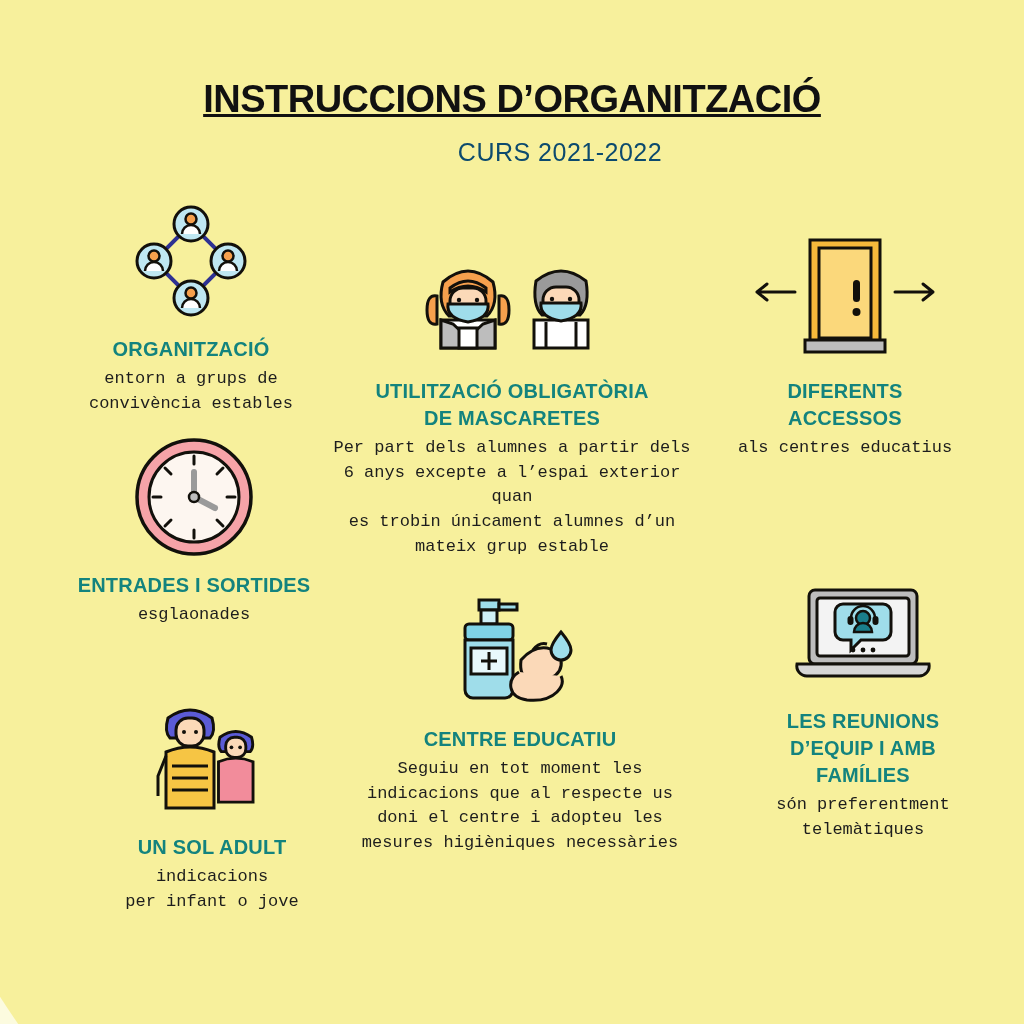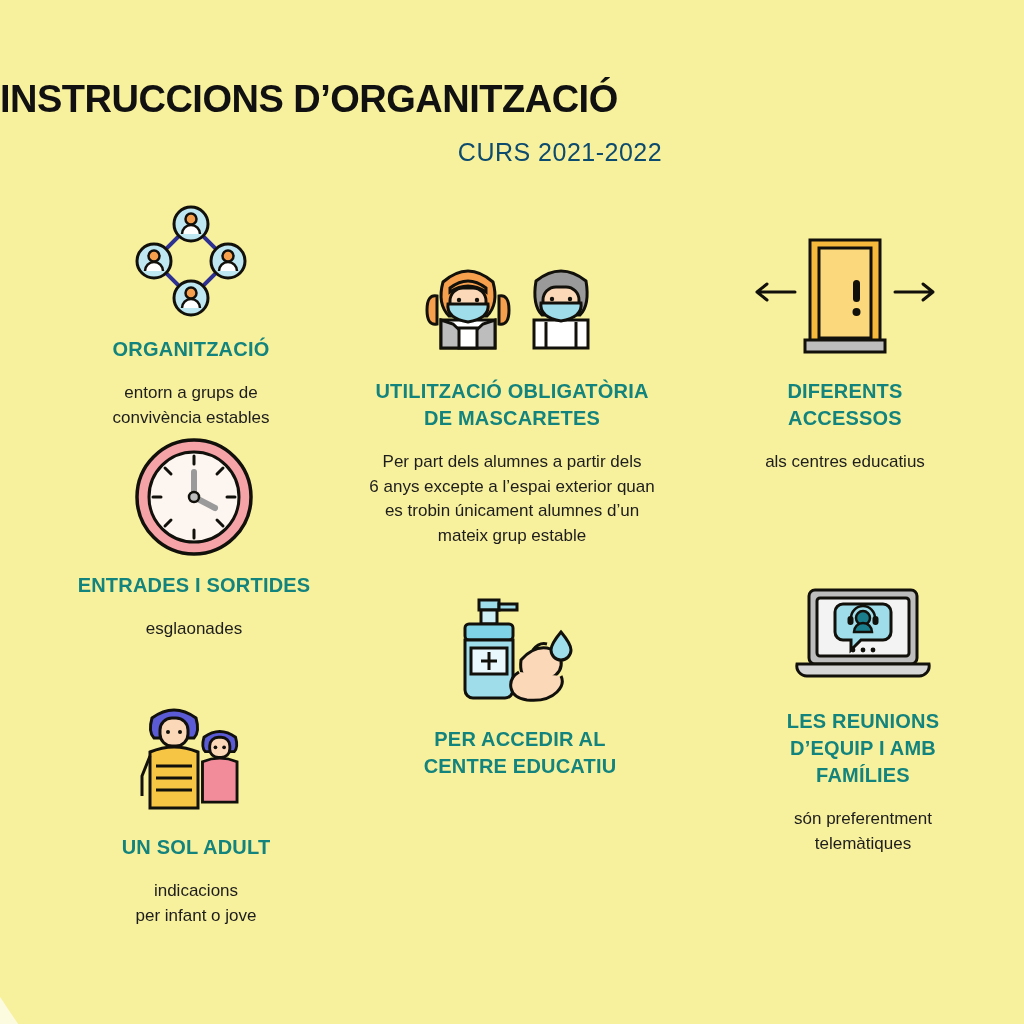--- a/index.html
+++ b/index.html
@@ -36,25 +36,26 @@
     position: relative;
     z-index: 2;
     width: 1024px;
     height: 1024px;
   }
   .title {
     position: absolute;
     top: 78px;
     left: 0;
     width: 1024px;
-    text-align: left;
+    text-align: center;
     font-size: 38px;
     font-weight: bold;
     letter-spacing: -0.5px;
     color: #111111;
+    text-decoration: underline;
   }
   .subtitle {
     position: absolute;
     top: 138px;
     left: 0;
     width: 1024px;
     text-align: center;
     font-size: 25px;
     color: #0c4a6e;
     letter-spacing: 0.5px;
@@ -68,35 +69,36 @@
     color: #13837E;
     font-weight: bold;
     font-size: 20px;
     line-height: 1.35;
     letter-spacing: 0.2px;
   }
   .block .body {
     color: #1d1d1d;
     font-size: 17px;
     line-height: 1.45;
-    margin-top: 18px;
+    margin-top: 4px;
+    font-family: Liberation Mono, monospace;
   }
   .icon-wrap {
     display: flex;
     align-items: center;
     justify-content: center;
     margin-bottom: 10px;
   }
 
   
   #b-organitzacio { left: 48px;  top: 196px;  width: 286px; }
   #b-mascaretes   { left: 330px; top: 248px;  width: 364px; }
   #b-accessos     { left: 700px; top: 228px;  width: 290px; }
   #b-entrades     { left: 48px;  top: 432px;  width: 292px; }
-  #b-adult        { left: 52px;  top: 694px;  width: 288px; }
+  #b-adult        { left: 68px;  top: 694px;  width: 288px; }
   #b-accedir      { left: 352px; top: 586px;  width: 336px; }
   #b-reunions     { left: 720px; top: 578px;  width: 286px; }
 </style>
 </head>
 <body>
 
 <div id="poster">
   <div class="curve-shape"></div>
 
   <div class="content">
@@ -276,22 +278,27 @@
           <g>
             <path d="M86 74 q12 -14 26 -12 q12 2 14 12 q2 12 -10 18 q-12 6 -22 2 q-10 -4 -8 -20 z" fill="#FBD9B8" stroke="#12100B" stroke-width="3"></path>
             <path d="M84 86 q-10 6 -8 16 q2 10 16 12 q20 2 30 -8 q8 -8 4 -16" fill="#FBD9B8" stroke="#12100B" stroke-width="3"></path>
             <path d="M98 64 q6 -8 14 -6" fill="none" stroke="#12100B" stroke-width="3"></path>
           </g>
 
           <path d="M126 46 q10 12 10 18 a10 10 0 0 1 -20 0 q0 -6 10 -18 z" fill="#9FDDEA" stroke="#12100B" stroke-width="3"></path>
         </svg>
       </div>
       <div class="heading">
-        <div>PER ACCEDIR AL</div>
         <div>CENTRE EDUCATIU</div>
+      </div>
+      <div class="body">
+        <div>Seguiu en tot moment les</div>
+        <div>indicacions que al respecte us</div>
+        <div>doni el centre i adopteu les</div>
+        <div>mesures higièniques necessàries</div>
       </div>
     </div>
 
     <div class="block" id="b-reunions">
       <div class="icon-wrap">
         <svg width="160" height="120" viewBox="0 0 160 120">
           <rect x="26" y="12" width="108" height="74" rx="6" fill="#BDBDBD" stroke="#12100B" stroke-width="3"></rect>
           <rect x="34" y="20" width="92" height="58" rx="3" fill="#F3F3F3" stroke="#12100B" stroke-width="3"></rect>
           <path d="M14 86 h132 a10 10 0 0 1 -10 12 h-112 a10 10 0 0 1 -10 -12 z" fill="#D6D6D6" stroke="#12100B" stroke-width="3"></path>
 

